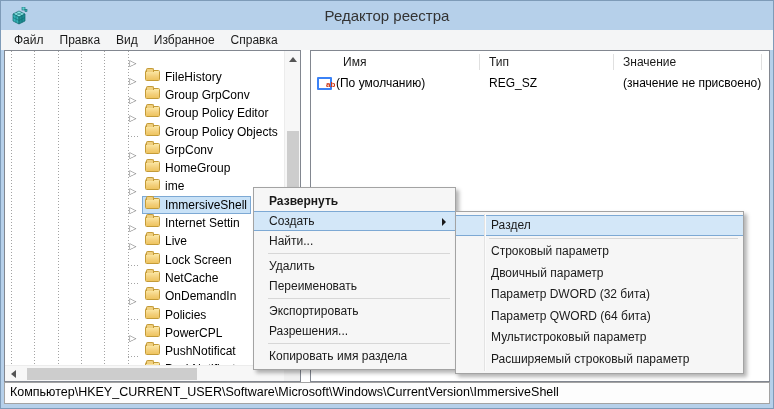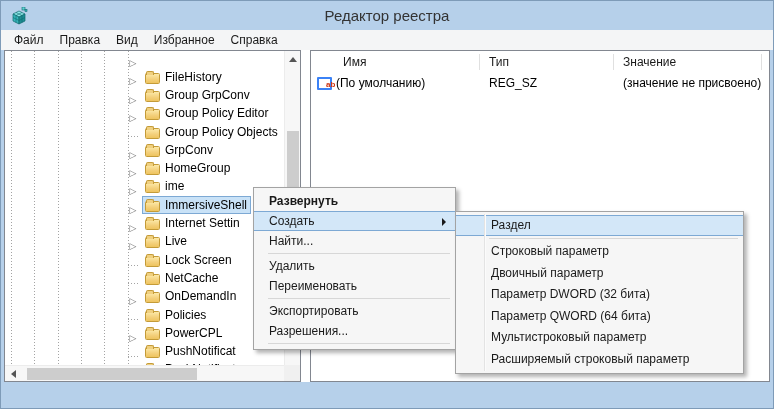--- a/index.html
+++ b/index.html
@@ -27,21 +27,21 @@
       repeating-linear-gradient(to bottom,#a3a3a3 0 1px,transparent 1px 3px),
       repeating-linear-gradient(to bottom,#a3a3a3 0 1px,transparent 1px 3px);
     background-repeat:no-repeat;
     background-size:1px 100%,1px 100%,1px 100%,1px 100%,1px 100%,1px 100%;
     background-position:6px 0,29px 0,53px 0,76px 0,99px 0,123px 0;
     padding-top:3px;}
   .trow{display:flex;align-items:center;height:18.3px;padding-left:119px;white-space:nowrap;}
   .arrow{width:18px;flex:none;text-align:center;font-size:9px;color:#6f6f6f;line-height:18px;}
   .arrow.exp::before{content:"▷";}
   .stub{display:inline-block;width:11px;height:1px;background:repeating-linear-gradient(to right,#a3a3a3 0 1px,transparent 1px 3px);vertical-align:middle;}
-  .rowsel{display:flex;align-items:flex-end;padding:1px 3px 1px 2px;border:1px solid transparent;margin-top:27px;}
+  .rowsel{display:flex;align-items:flex-start;padding:1px 3px 1px 2px;border:1px solid transparent;margin-top:27px;}
   .trow.selected .rowsel{background:#c9e2f7;border-color:#7da9d4;}
   .folder-icon{width:15px;height:11px;flex:none;background:linear-gradient(180deg,#fce9a8,#f3cf7a 60%,#eec45f);border:1px solid #c49b37;border-radius:1.5px;position:relative;margin-right:5px;}
   .folder-icon::before{content:"";position:absolute;top:-3px;left:0px;width:6px;height:3px;background:#f0d080;border:1px solid #c49b37;border-bottom:none;border-radius:2px 2px 0 0;}
   .tlabel{font-size:12px;color:#000;}
 
   
   .vscroll{position:absolute;top:0;right:0;width:16px;bottom:16px;background:#f7f7f7;border-left:1px solid #ececec;}
   .sb-btn{position:absolute;left:0;width:16px;height:17px;display:flex;align-items:center;justify-content:center;}
   .tri-up{width:0;height:0;border-left:4px solid transparent;border-right:4px solid transparent;border-bottom:5px solid #555;}
   .tri-left{width:0;height:0;border-top:4px solid transparent;border-bottom:4px solid transparent;border-right:5px solid #555;}
@@ -265,32 +265,36 @@
             <span class="val-icon">ab</span>
             <span class="lcell c-name">(По умолчанию)</span>
             <span class="lcell c-type">REG_SZ</span>
             <span class="lcell c-value">(значение не присвоено)</span>
           </div>
         </div>
     </div>
 
   </div>
 
+  <div class="statusbar">
+    <div class="statustext">Компьютер\HKEY_CURRENT_USER\Software\Microsoft\Windows\CurrentVersion\ImmersiveShell</div>
+  </div>
 
   <div class="cmenu">
       <div class="mi bold"><span>Развернуть</span></div>
       <div class="mi hl"><span>Создать</span><span class="subarrow"></span></div>
       <div class="mi"><span>Найти...</span></div>
       <div class="msep"></div>
       <div class="mi"><span>Удалить</span></div>
       <div class="mi"><span>Переименовать</span></div>
       <div class="msep"></div>
       <div class="mi"><span>Экспортировать</span></div>
       <div class="mi"><span>Разрешения...</span></div>
       <div class="msep"></div>
+      <div class="mi"><span>Копировать имя раздела</span></div>
     </div>
 
   <div class="submenu">
       <div class="smi hl"><span>Раздел</span></div>
       <div class="smsep"></div>
       <div class="smi"><span>Строковый параметр</span></div>
       <div class="smi"><span>Двоичный параметр</span></div>
       <div class="smi"><span>Параметр DWORD (32 бита)</span></div>
       <div class="smi"><span>Параметр QWORD (64 бита)</span></div>
       <div class="smi"><span>Мультистроковый параметр</span></div>

